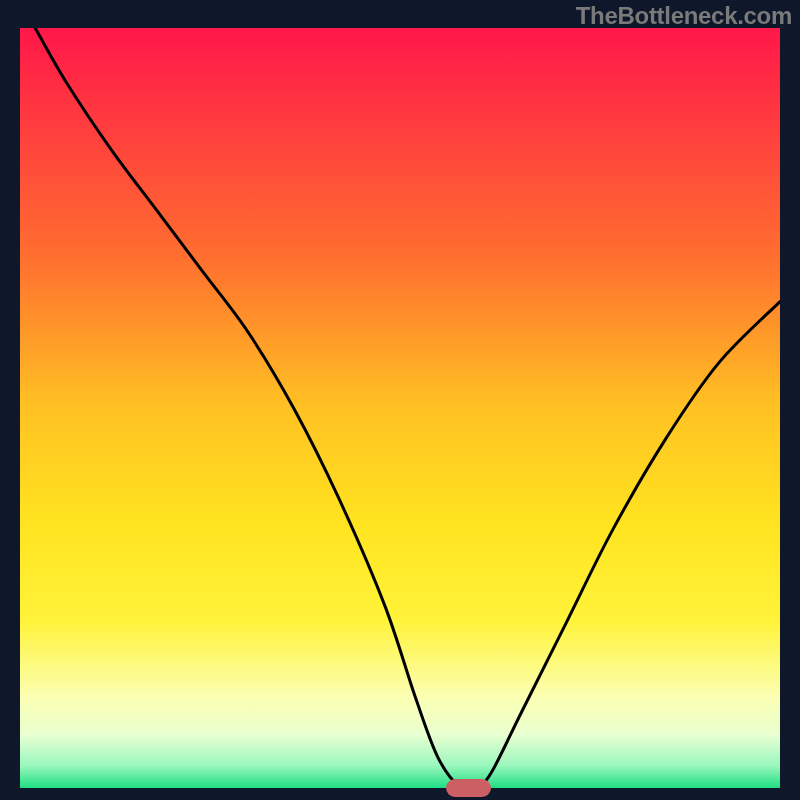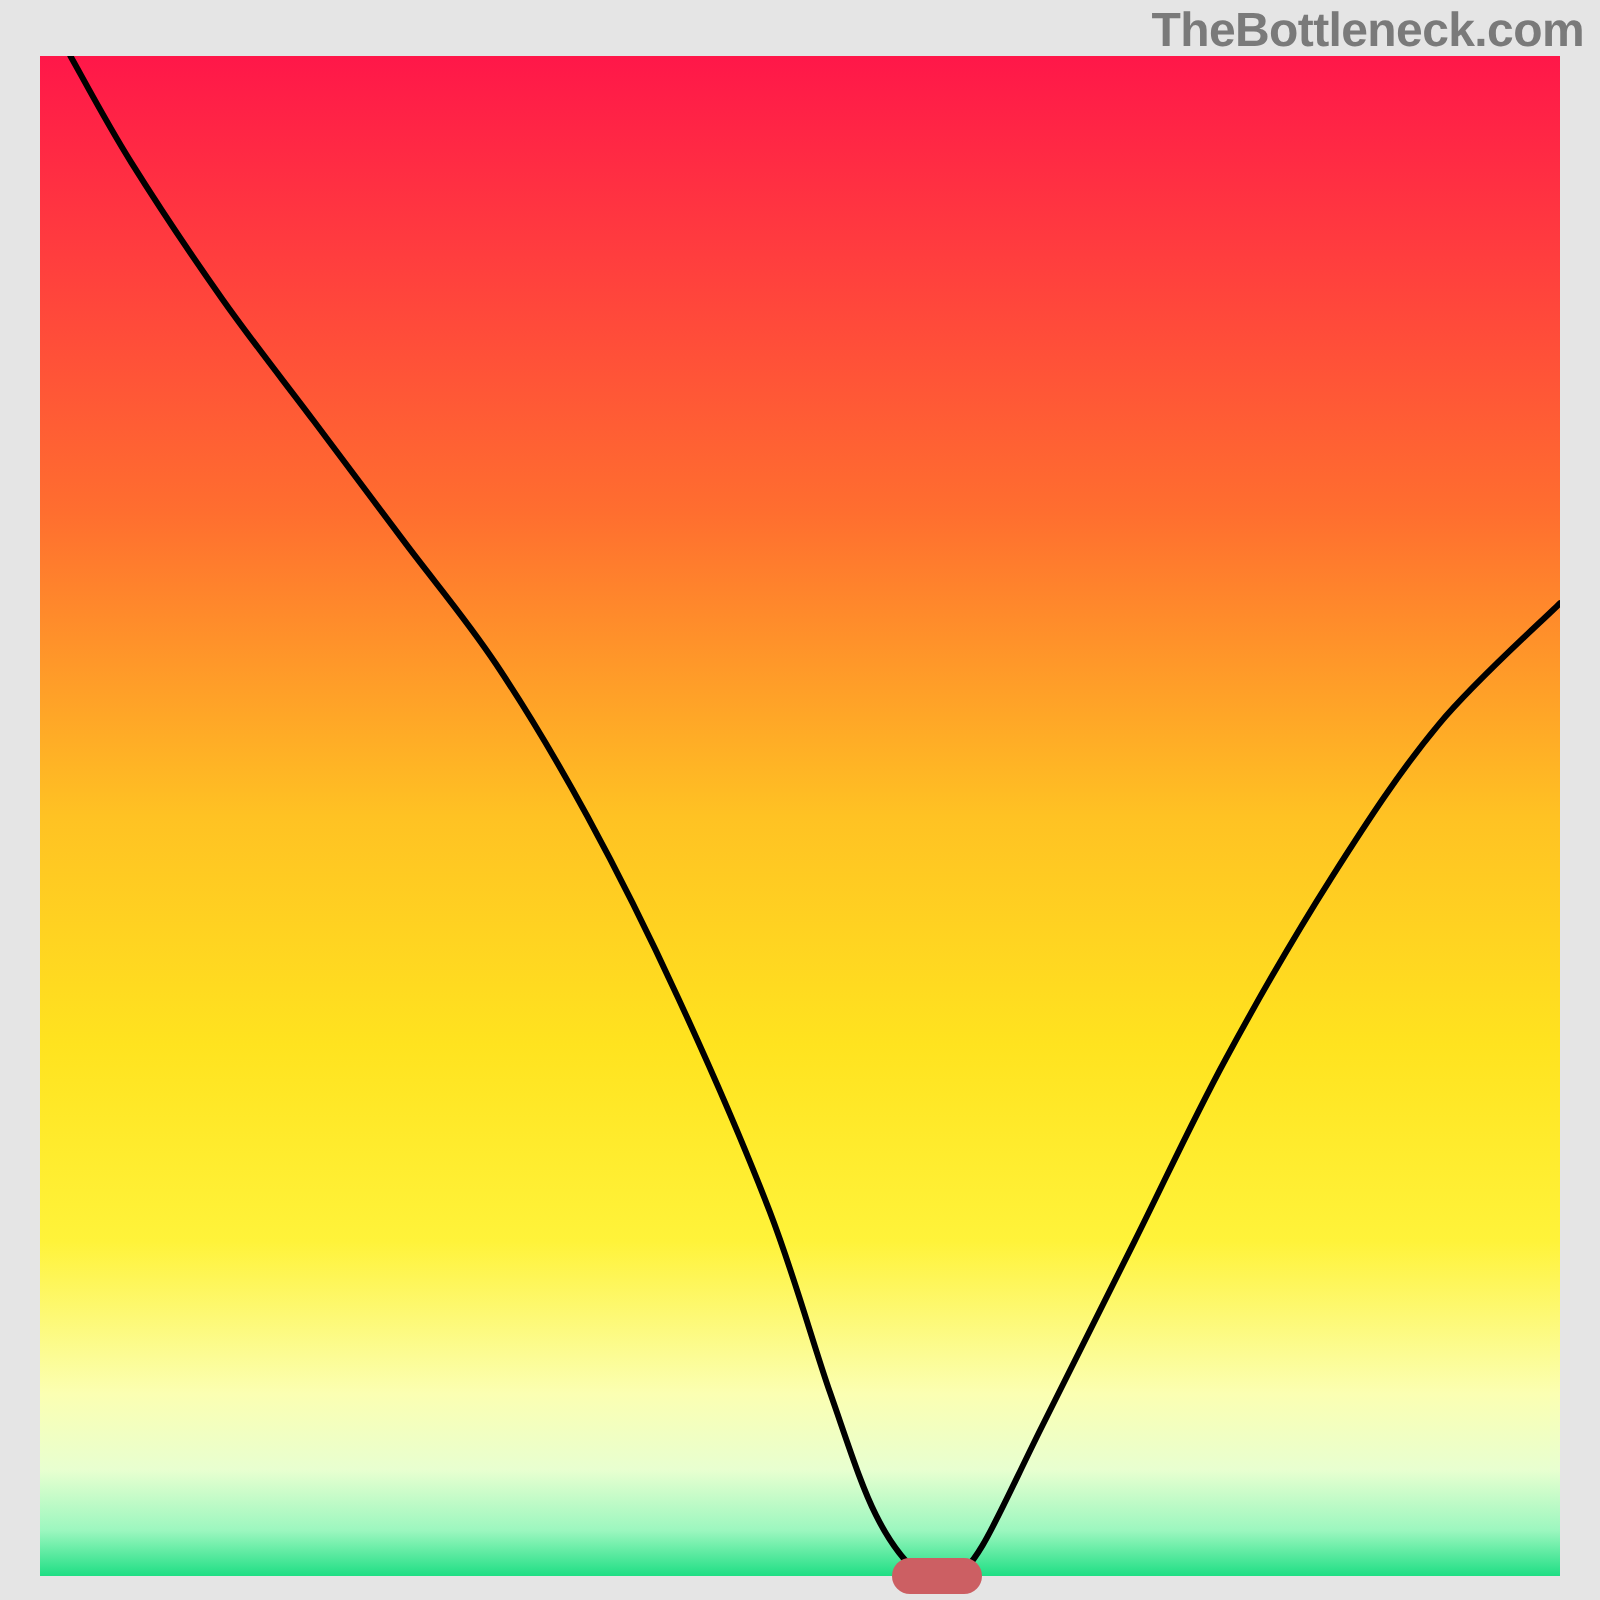--- a/index.html
+++ b/index.html
@@ -6,21 +6,21 @@
     margin: 0;
     padding: 0;
     width: 800px;
     height: 800px;
     overflow: hidden;
     font-family: Arial, Helvetica, sans-serif;
   }
   .frame {
     width: 800px;
     height: 800px;
-    background: #e5e5e5;
+    background: #0f172a;
     position: relative;
   }
   .watermark {
     position: absolute;
     top: 2px;
     right: 8px;
     color: #7a7a7a;
     font-size: 24px;
     font-weight: 600;
     letter-spacing: -0.3px;

